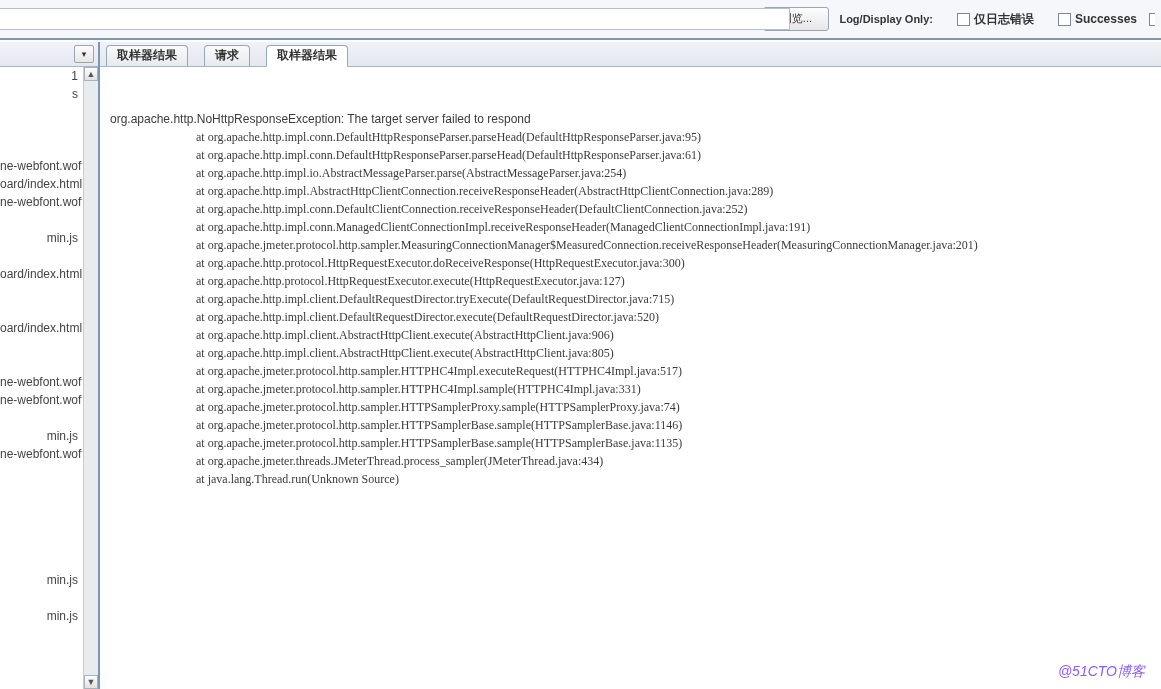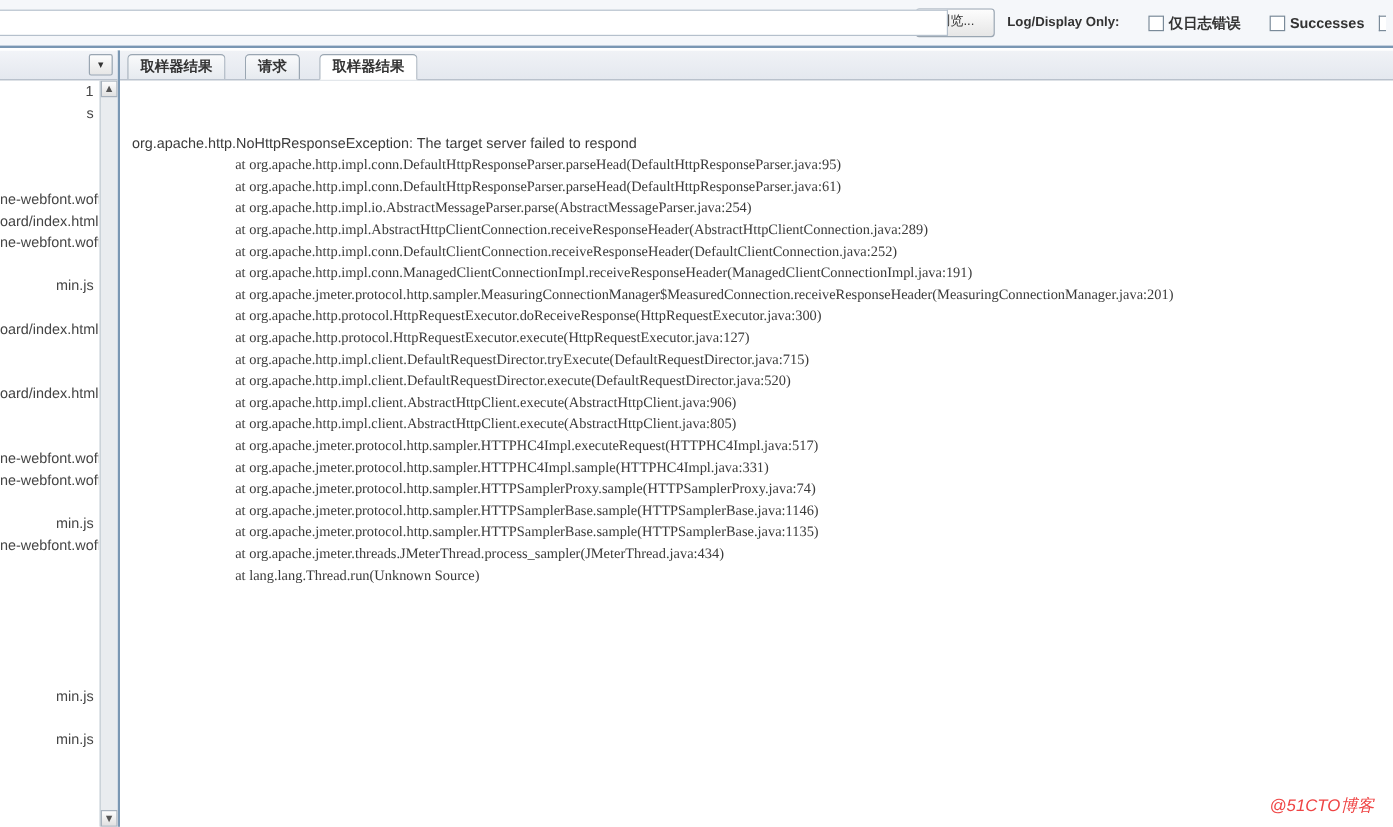--- a/index.html
+++ b/index.html
@@ -211,21 +211,21 @@
     margin-top: 37px;
   }
   .st-line { white-space: pre;}
   .st-indent { padding-left: 86px; font-family: Liberation Serif, serif; }
 
   .watermark {
     position: absolute;
     right: 16px;
     bottom: 8px;
     font-size: 14px;
-    color: #ef4444;
+    color: #8b5cf6;
     font-style: italic;
     pointer-events: none;
   }
 </style>
 </head>
 <body>
 
 <div class="toolbar">
   <div class="toolbar-left"></div>
   <div class="btn">浏览...</div>
@@ -307,18 +307,18 @@
         <div class="st-line st-indent">at org.apache.http.impl.client.DefaultRequestDirector.tryExecute(DefaultRequestDirector.java:715)</div>
         <div class="st-line st-indent">at org.apache.http.impl.client.DefaultRequestDirector.execute(DefaultRequestDirector.java:520)</div>
         <div class="st-line st-indent">at org.apache.http.impl.client.AbstractHttpClient.execute(AbstractHttpClient.java:906)</div>
         <div class="st-line st-indent">at org.apache.http.impl.client.AbstractHttpClient.execute(AbstractHttpClient.java:805)</div>
         <div class="st-line st-indent">at org.apache.jmeter.protocol.http.sampler.HTTPHC4Impl.executeRequest(HTTPHC4Impl.java:517)</div>
         <div class="st-line st-indent">at org.apache.jmeter.protocol.http.sampler.HTTPHC4Impl.sample(HTTPHC4Impl.java:331)</div>
         <div class="st-line st-indent">at org.apache.jmeter.protocol.http.sampler.HTTPSamplerProxy.sample(HTTPSamplerProxy.java:74)</div>
         <div class="st-line st-indent">at org.apache.jmeter.protocol.http.sampler.HTTPSamplerBase.sample(HTTPSamplerBase.java:1146)</div>
         <div class="st-line st-indent">at org.apache.jmeter.protocol.http.sampler.HTTPSamplerBase.sample(HTTPSamplerBase.java:1135)</div>
         <div class="st-line st-indent">at org.apache.jmeter.threads.JMeterThread.process_sampler(JMeterThread.java:434)</div>
-        <div class="st-line st-indent">at lang.lang.Thread.run(Unknown Source)</div>
+        <div class="st-line st-indent">at java.lang.Thread.run(Unknown Source)</div>
       </div>
   </div>
 </div>
 
 <div class="watermark">@51CTO博客</div>
 
 </body></html>

